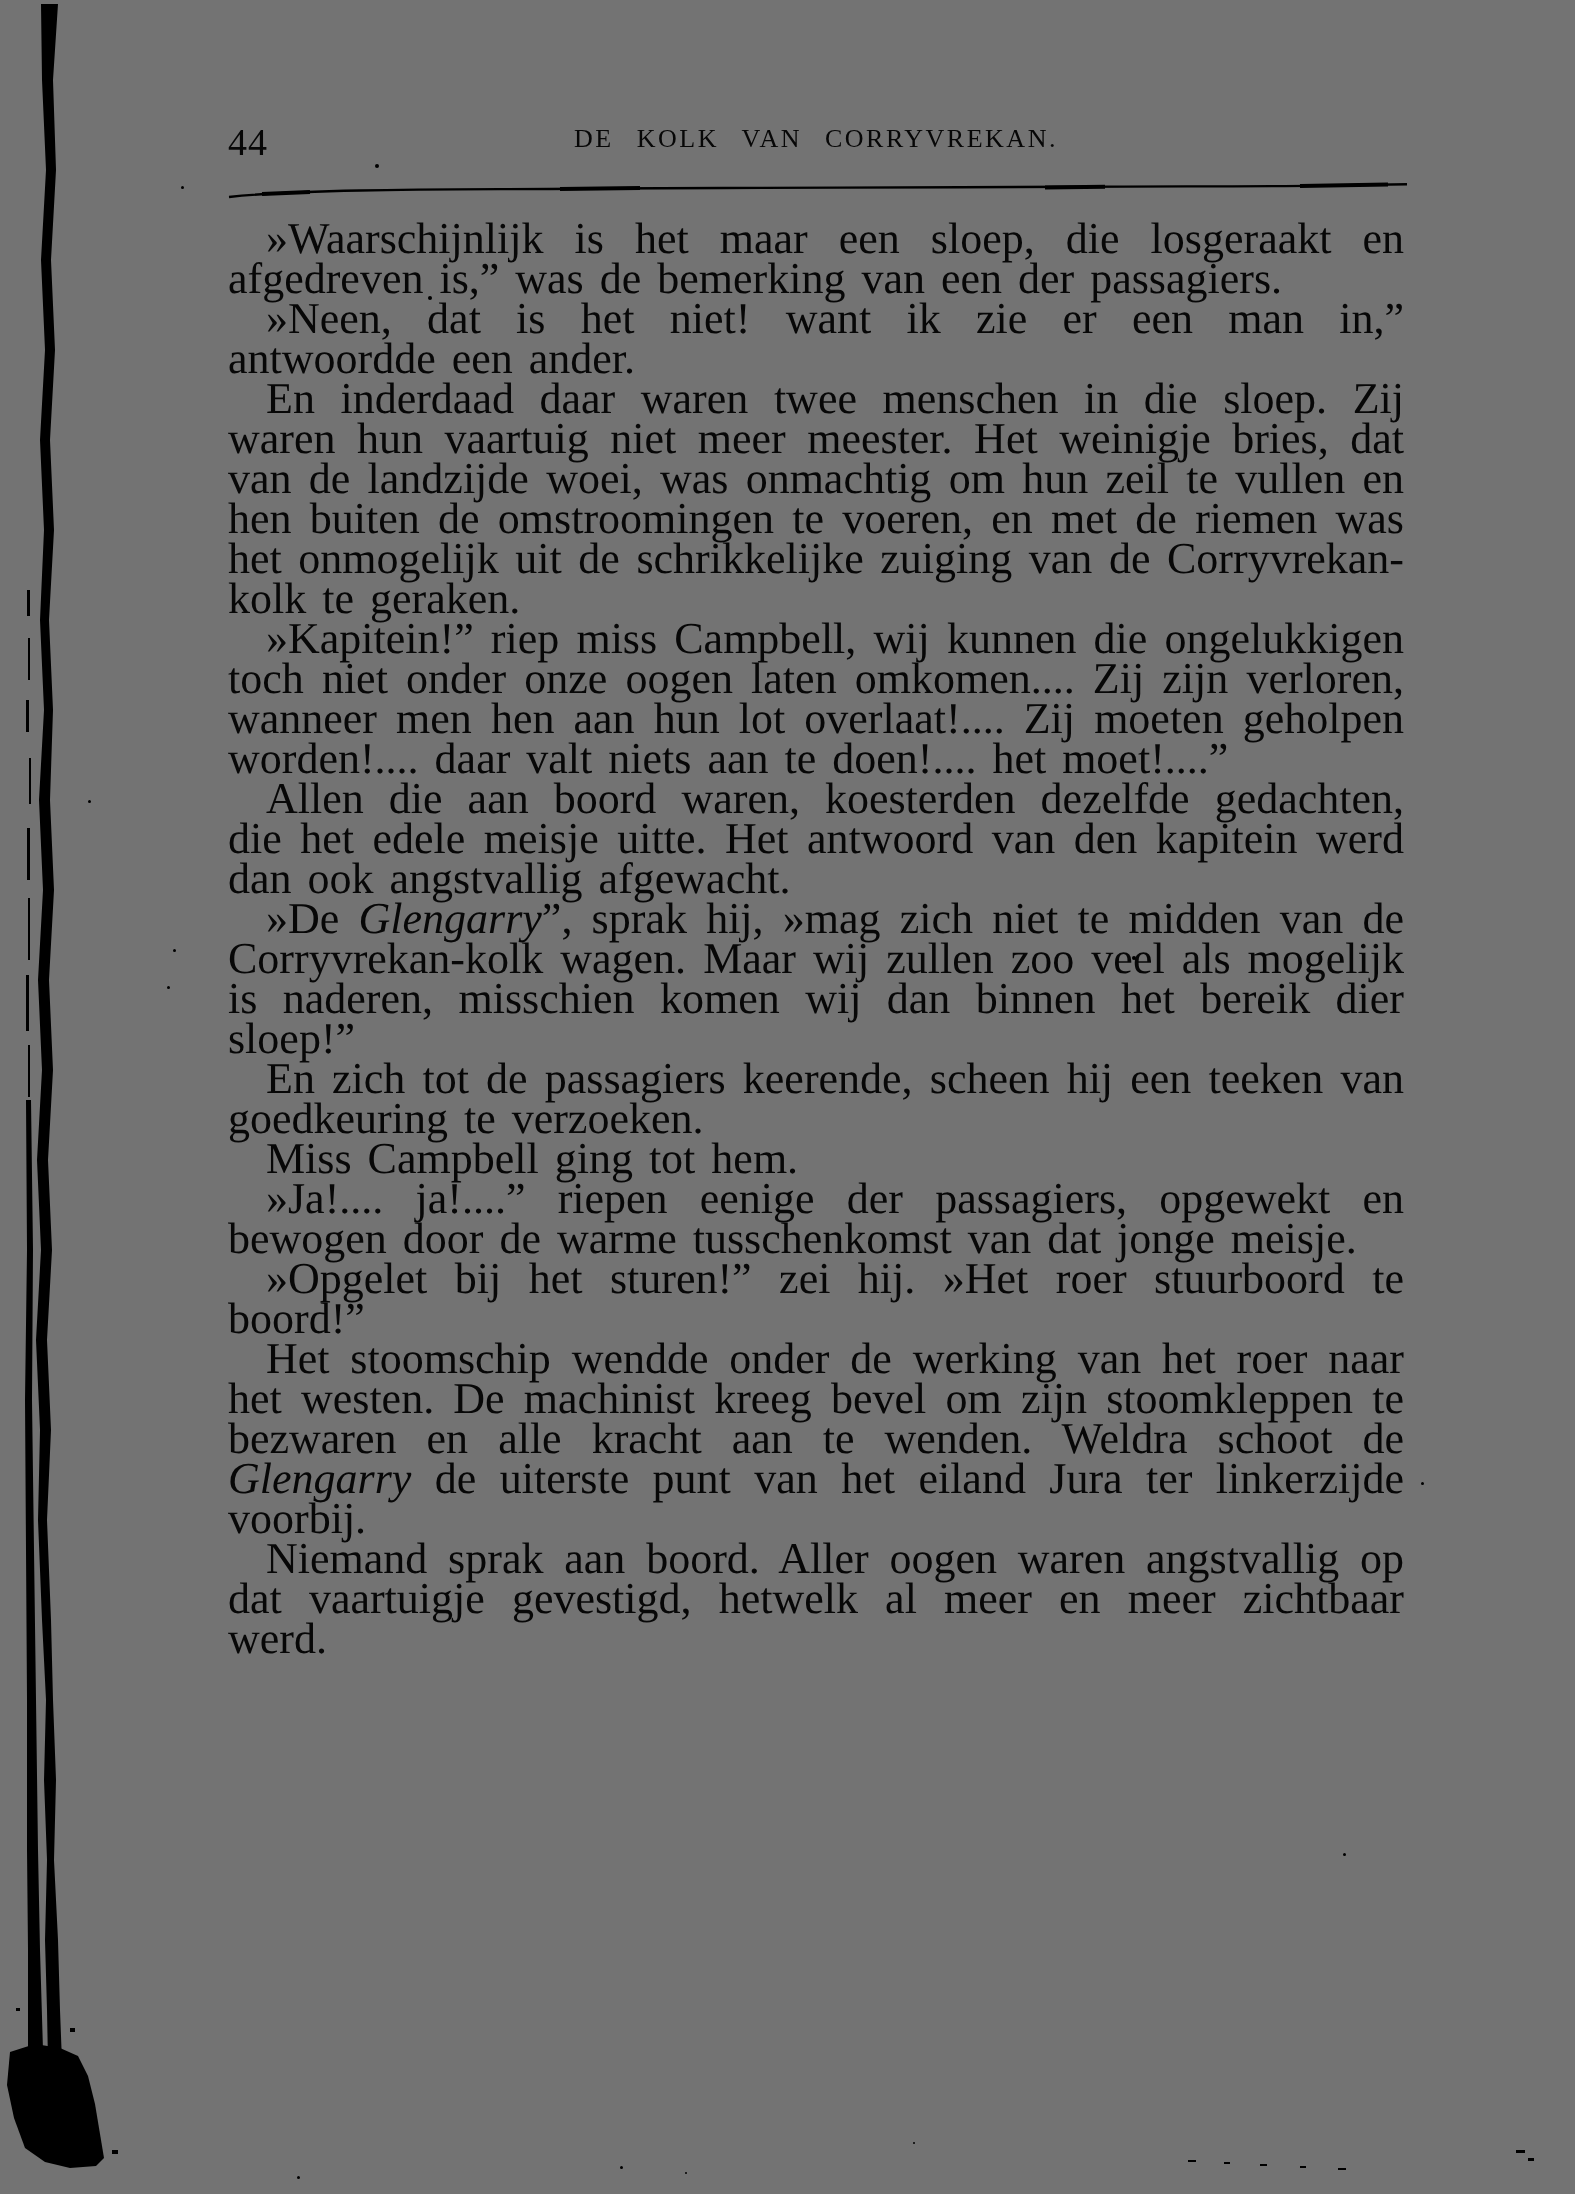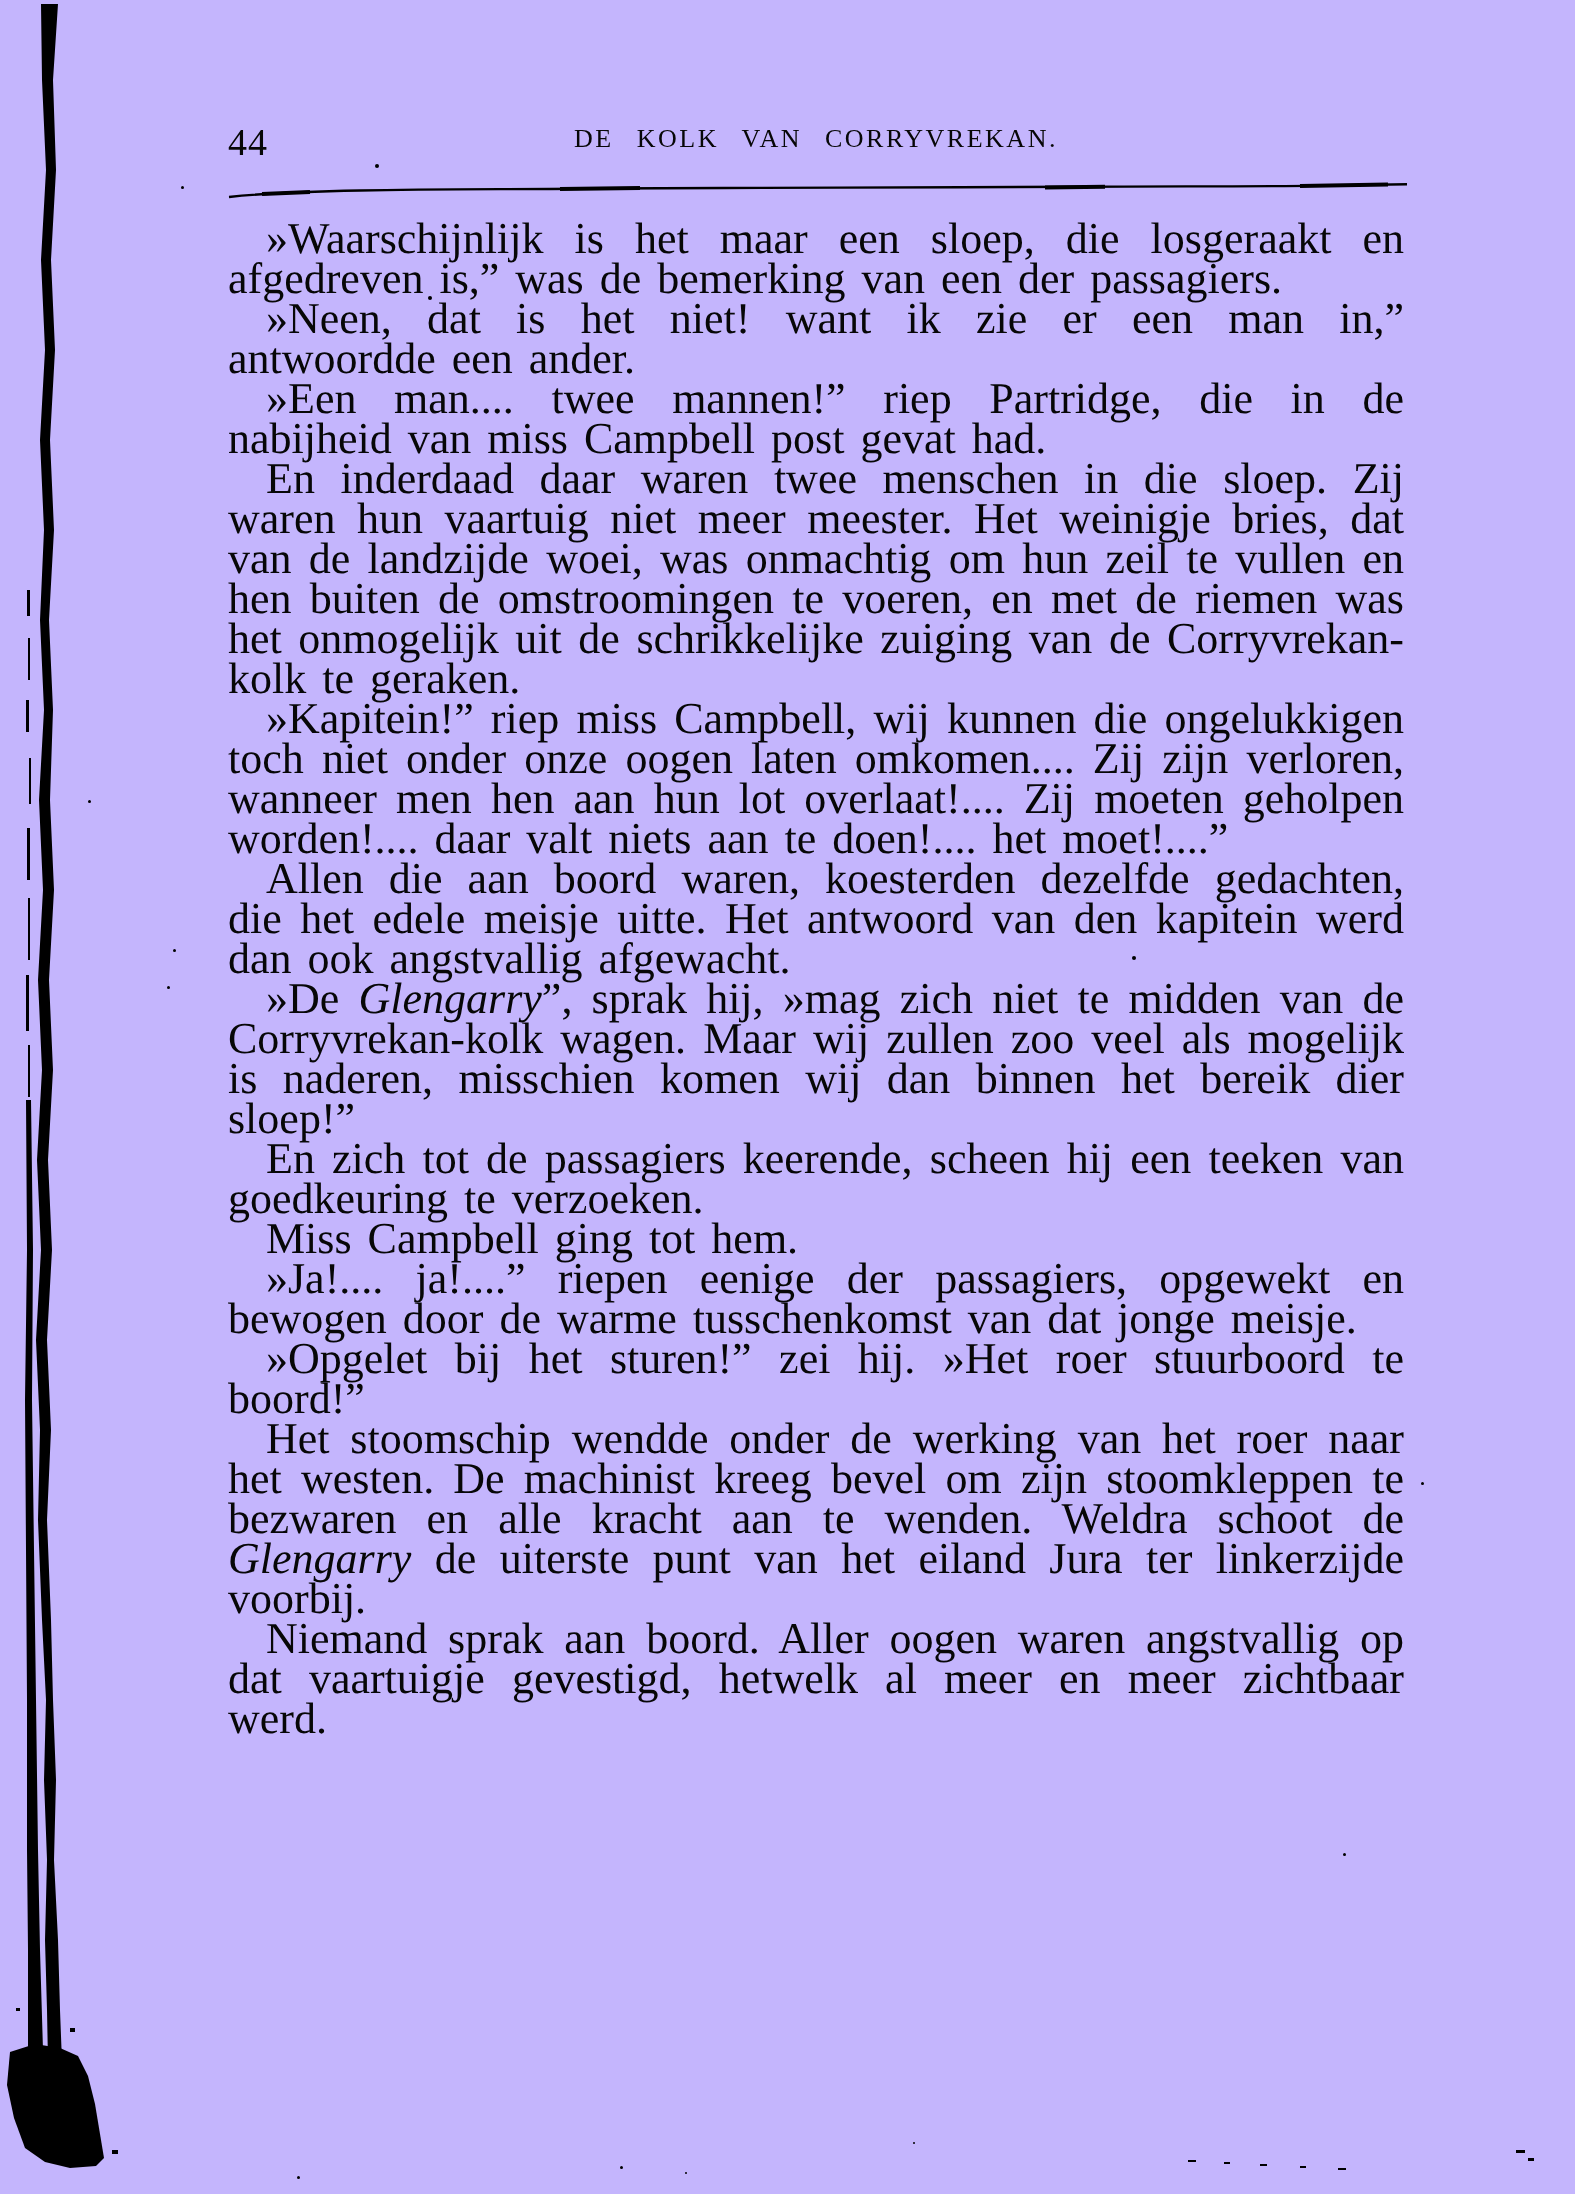--- a/index.html
+++ b/index.html
@@ -4,21 +4,21 @@
 <style>
   html, body {
     margin: 0;
     padding: 0;
     background: #ffffff;
   }
   .page {
     position: relative;
     width: 1575px;
     height: 2194px;
-    background: #c4b5fd;
+    background: #737373;
     color: #070707;
     font-family: "Liberation Serif", "DejaVu Serif", serif;
     overflow: hidden;
   }
   
   .header {
     position: absolute;
     left: 228px;
     top: 118px;
     width: 1176px;
@@ -124,21 +124,20 @@
   <svg class="rule-svg" width="1440" height="26" viewBox="0 0 1440 26" aria-hidden="true">
     <path d="M229,19 C262,15.5 310,13.5 360,12.5 C440,10.8 520,11.5 600,10.5
              C680,9.6 760,10.4 840,9.6 C920,8.8 1000,9.6 1080,8.8
              C1160,8 1240,8.8 1320,7.6 C1360,7 1390,6.4 1407,6.2" fill="none" stroke="#000" stroke-width="2.4"></path>
     <path d="M560,11 L640,10 M1045,9.4 L1105,8.8 M1300,8 L1388,6.6 M262,16 L310,14" fill="none" stroke="#000" stroke-width="4" stroke-linecap="butt"></path>
   </svg>
 
   <div class="text-block">
       <p><span>»Waarschijnlijk is het maar een sloep, die losgeraakt en afgedreven is,” was de bemerking van een der passagiers.</span></p>
       <p><span>»Neen, dat is het niet! want ik zie er een man in,” antwoordde een ander.</span></p>
-      <p><span>»Een man.... twee mannen!” riep Partridge, die in de nabijheid van miss Campbell post gevat had.</span></p>
       <p><span>En inderdaad daar waren twee menschen in die sloep. Zij waren hun vaartuig niet meer meester. Het weinigje bries, dat van de landzijde woei, was onmachtig om hun zeil te vullen en hen buiten de omstroomingen te voeren, en met de riemen was het onmogelijk uit de schrikkelijke zuiging van de Corryvrekan-kolk te geraken.</span></p>
       <p><span>»Kapitein!” riep miss Campbell, wij kunnen die ongelukkigen toch niet onder onze oogen laten omkomen.... Zij zijn verloren, wanneer men hen aan hun lot overlaat!.... Zij moeten geholpen worden!.... daar valt niets aan te doen!.... het moet!....”</span></p>
       <p><span>Allen die aan boord waren, koesterden dezelfde gedachten, die het edele meisje uitte. Het antwoord van den kapitein werd dan ook angstvallig afgewacht.</span></p>
       <p><span>»De </span><i>Glengarry</i><span>”, sprak hij, »mag zich niet te midden van de Corryvrekan-kolk wagen. Maar wij zullen zoo veel als mogelijk is naderen, misschien komen wij dan binnen het bereik dier sloep!”</span></p>
       <p><span>En zich tot de passagiers keerende, scheen hij een teeken van goedkeuring te verzoeken.</span></p>
       <p><span>Miss Campbell ging tot hem.</span></p>
       <p><span>»Ja!.... ja!....” riepen eenige der passagiers, opgewekt en bewogen door de warme tusschenkomst van dat jonge meisje.</span></p>
       <p><span>»Opgelet bij het sturen!” zei hij. »Het roer stuurboord te boord!”</span></p>
       <p><span>Het stoomschip wendde onder de werking van het roer naar het westen. De machinist kreeg bevel om zijn stoomkleppen te bezwaren en alle kracht aan te wenden. Weldra schoot de </span><i>Glengarry</i><span> de uiterste punt van het eiland Jura ter linkerzijde voorbij.</span></p>
       <p><span>Niemand sprak aan boord. Aller oogen waren angstvallig op dat vaartuigje gevestigd, hetwelk al meer en meer zichtbaar werd.</span></p>

